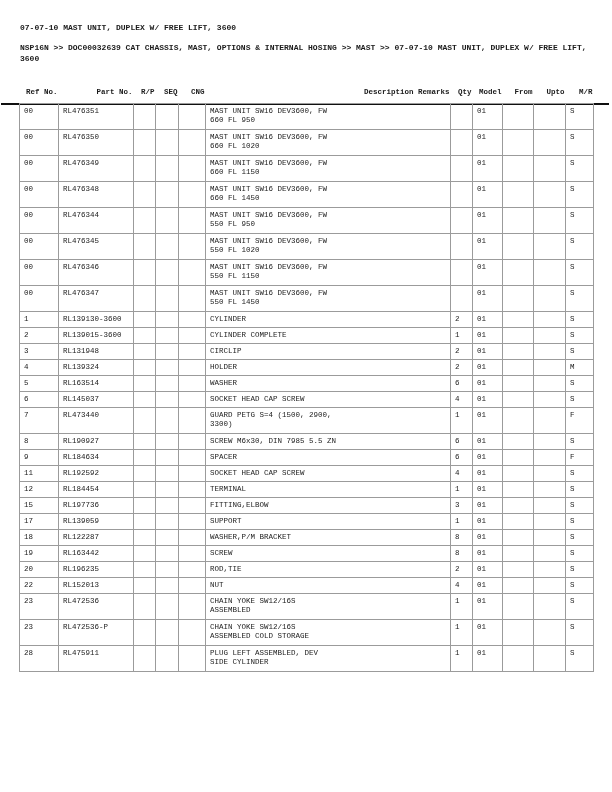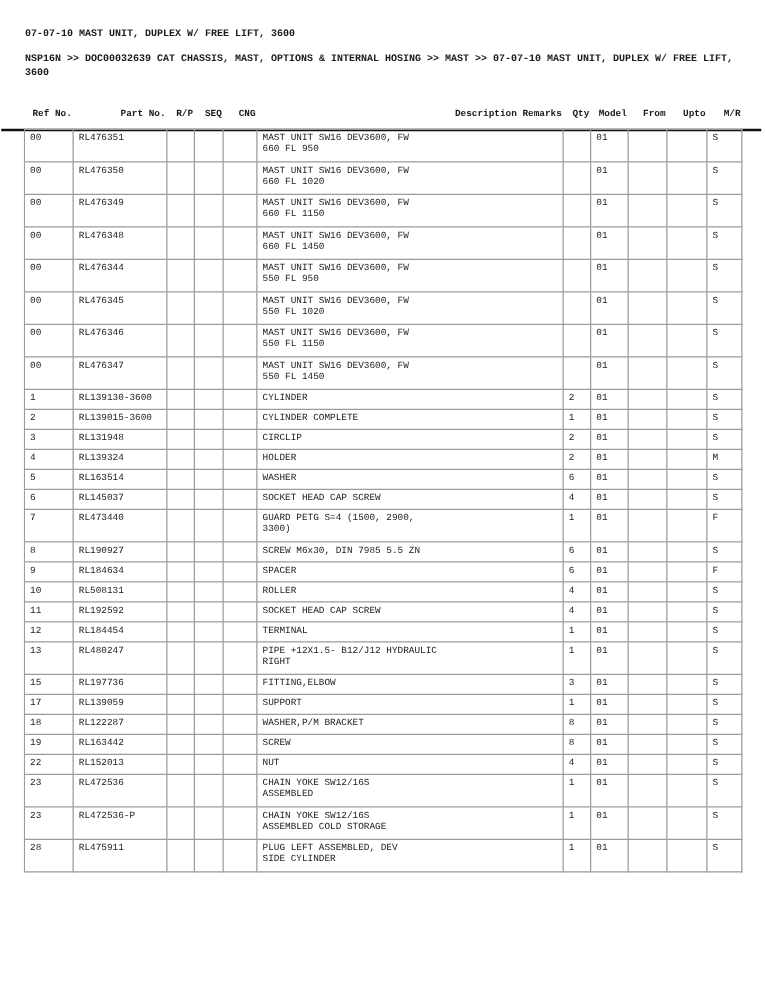--- a/index.html
+++ b/index.html
@@ -301,33 +301,20 @@
             <td></td>
             <td></td>
             <td>SPACER</td>
             <td>6</td>
             <td>01</td>
             <td></td>
             <td></td>
             <td>F</td>
           </tr>
           <tr class="h1">
-            <td>10</td>
-            <td>RL508131</td>
-            <td></td>
-            <td></td>
-            <td></td>
-            <td>ROLLER</td>
-            <td>4</td>
-            <td>01</td>
-            <td></td>
-            <td></td>
-            <td>S</td>
-          </tr>
-          <tr class="h1">
             <td>11</td>
             <td>RL192592</td>
             <td></td>
             <td></td>
             <td></td>
             <td>SOCKET HEAD CAP SCREW</td>
             <td>4</td>
             <td>01</td>
             <td></td>
             <td></td>
@@ -339,34 +326,20 @@
             <td></td>
             <td></td>
             <td></td>
             <td>TERMINAL</td>
             <td>1</td>
             <td>01</td>
             <td></td>
             <td></td>
             <td>S</td>
           </tr>
-          <tr class="h2">
-            <td>13</td>
-            <td>RL480247</td>
-            <td></td>
-            <td></td>
-            <td></td>
-            <td>PIPE +12X1.5- B12/J12 HYDRAULIC
-RIGHT</td>
-            <td>1</td>
-            <td>01</td>
-            <td></td>
-            <td></td>
-            <td>S</td>
-          </tr>
           <tr class="h1">
             <td>15</td>
             <td>RL197736</td>
             <td></td>
             <td></td>
             <td></td>
             <td>FITTING,ELBOW</td>
             <td>3</td>
             <td>01</td>
             <td></td>
@@ -400,20 +373,33 @@
             <td>S</td>
           </tr>
           <tr class="h1">
             <td>19</td>
             <td>RL163442</td>
             <td></td>
             <td></td>
             <td></td>
             <td>SCREW</td>
             <td>8</td>
+            <td>01</td>
+            <td></td>
+            <td></td>
+            <td>S</td>
+          </tr>
+          <tr class="h1">
+            <td>20</td>
+            <td>RL196235</td>
+            <td></td>
+            <td></td>
+            <td></td>
+            <td>ROD,TIE</td>
+            <td>2</td>
             <td>01</td>
             <td></td>
             <td></td>
             <td>S</td>
           </tr>
           <tr class="h1">
             <td>22</td>
             <td>RL152013</td>
             <td></td>
             <td></td>

